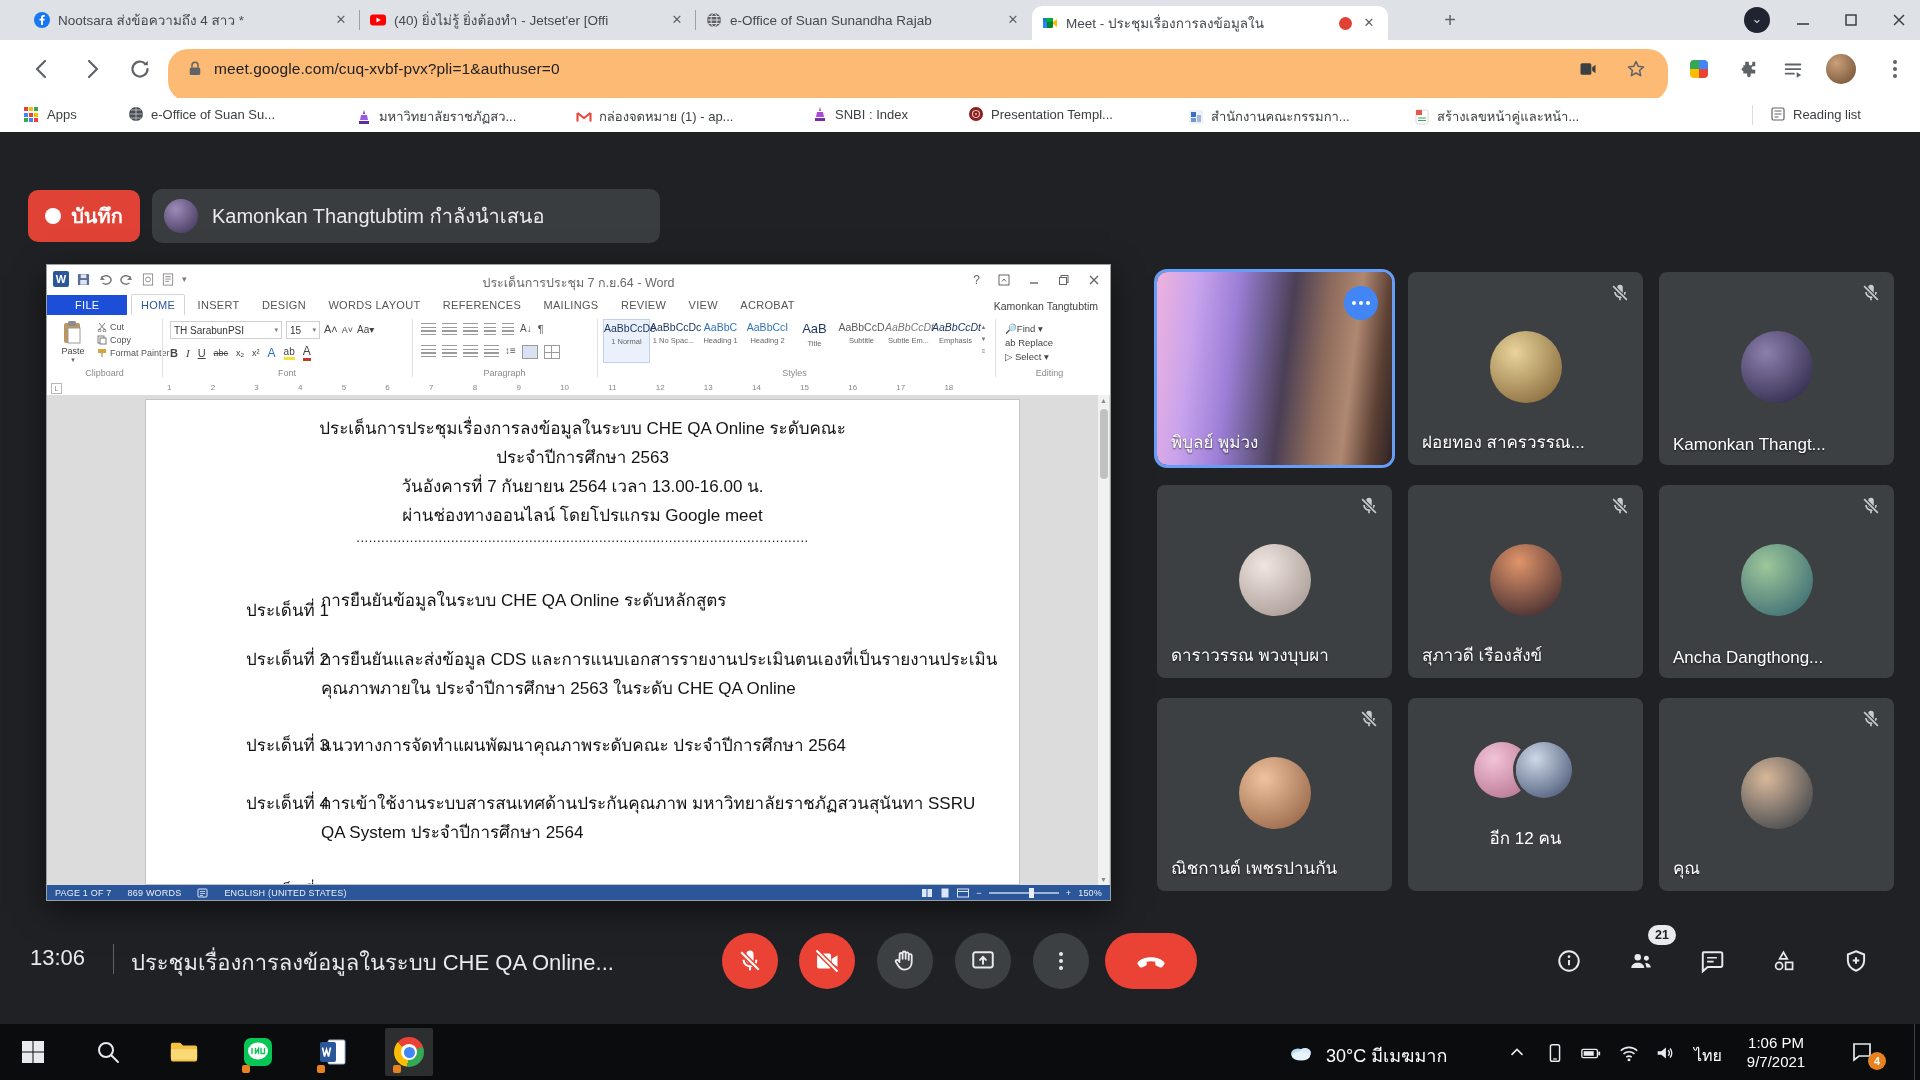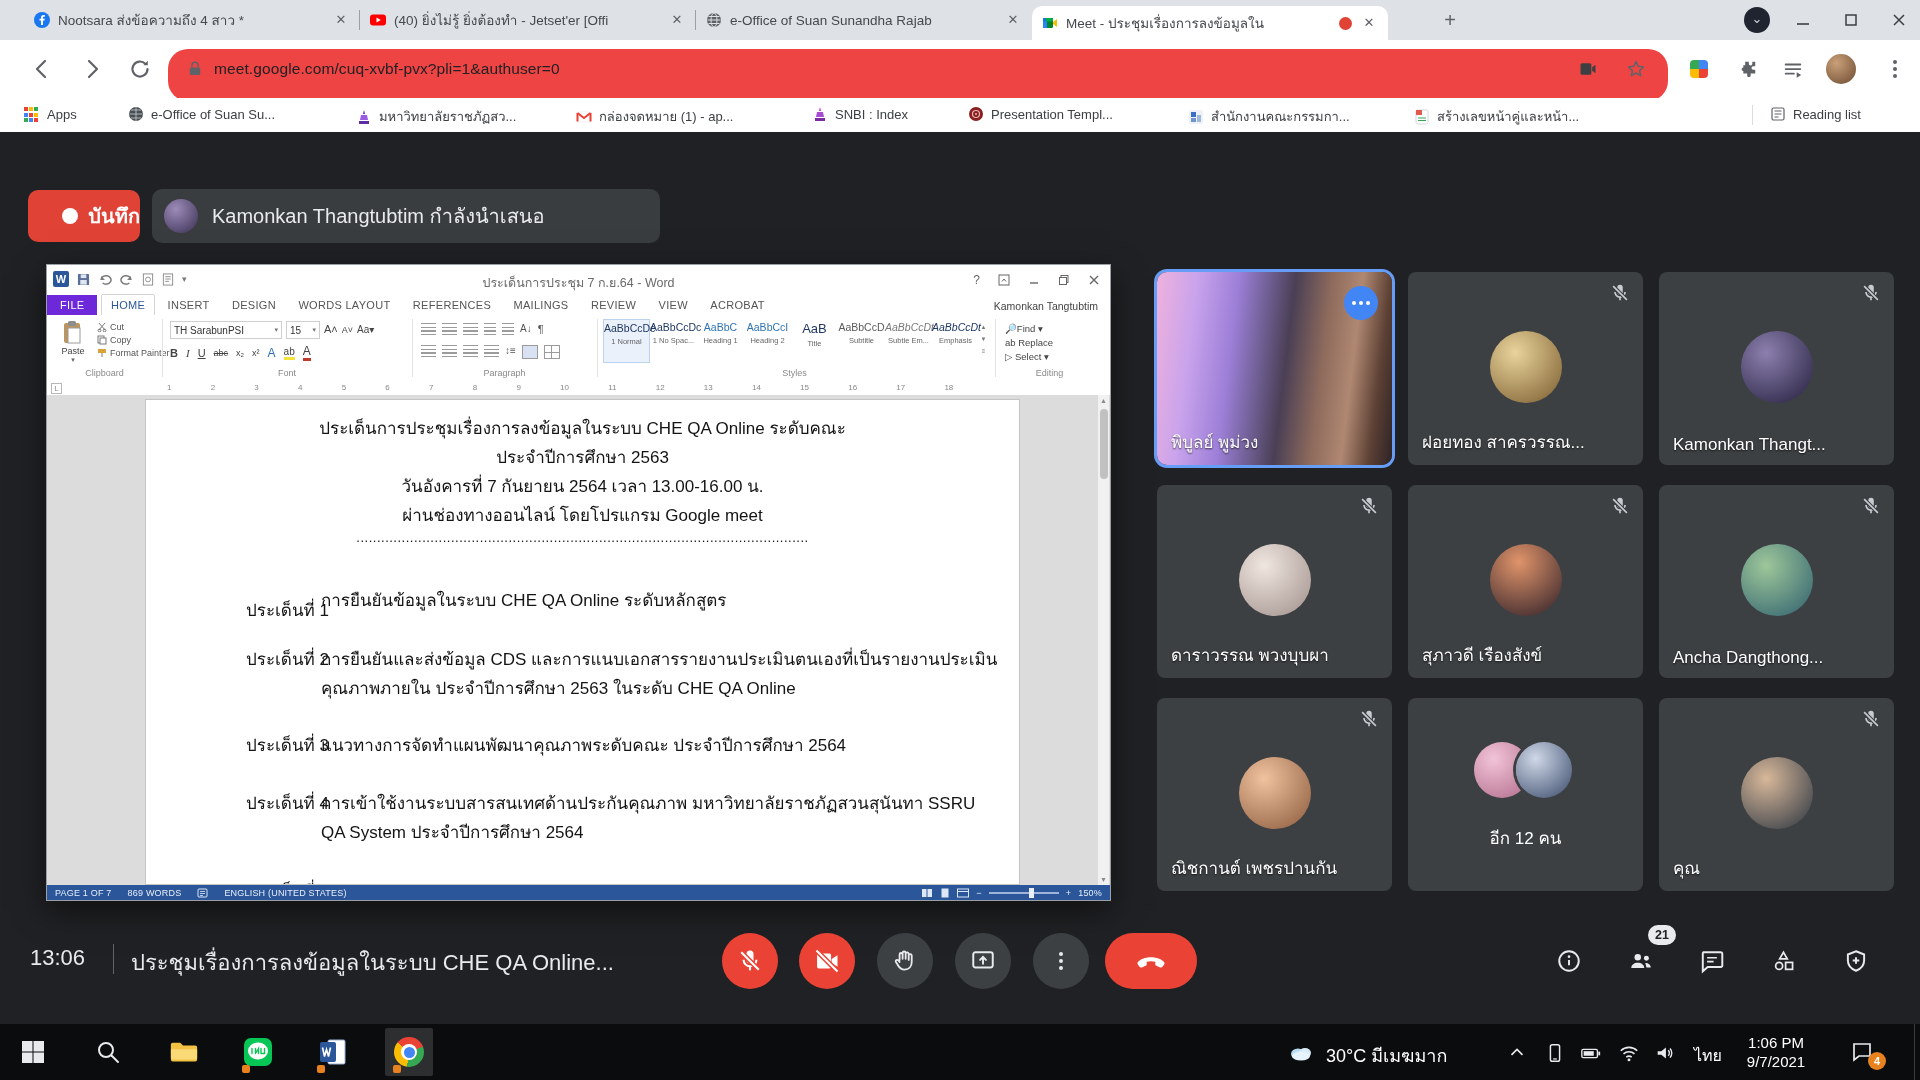--- a/index.html
+++ b/index.html
@@ -9,30 +9,30 @@
   svg{display:block}
   
   #tabstrip{left:0;top:0;width:1920px;height:40px;background:#dee1e6}
   .tab{top:0;height:40px;display:flex;align-items:center;padding:0 10px;box-sizing:border-box}
   .tab .t{font-size:13.5px;color:#45494d;white-space:nowrap;overflow:hidden;margin:0 8px;flex:1;
           -webkit-mask-image:linear-gradient(90deg,#000 85%,transparent)}
   .tabx{width:18px;height:18px;border-radius:9px;color:#5f6368;font-size:13px;line-height:18px;text-align:center;flex:none}
   .tabdiv{top:10px;width:1px;height:20px;background:#9aa0a6}
   #activetab{background:#fff;border-radius:10px 10px 0 0}
   #toolbar{left:0;top:40px;width:1920px;height:58px;background:#fff}
-  #urlpill{left:168px;top:9px;width:1500px;height:52px;background:#ef4444;border-radius:20px}
+  #urlpill{left:168px;top:9px;width:1500px;height:52px;background:#fdba74;border-radius:20px}
   #urltext{left:46px;top:11px;font-size:15.5px;color:#202124;letter-spacing:.1px}
   #bookmarks{left:0;top:98px;width:1920px;height:34px;background:#fff;border-bottom:5px solid #3b82f6}
   .bm{top:8px;display:flex;align-items:center;gap:7px}
   .bm span{font-size:13px;color:#3c4043;white-space:nowrap}
   .fav{width:16px;height:16px;flex:none}
   
   #meet{left:0;top:132px;width:1920px;height:892px;background:#202124}
   .pill{border-radius:10px;display:flex;align-items:center}
-  #recpill{left:28px;top:58px;width:112px;height:52px;background:#e04235;gap:10px;justify-content:flex-end}
+  #recpill{left:28px;top:58px;width:112px;height:52px;background:#e04235;gap:10px;justify-content:center}
   #recpill b{color:#fff;font-size:20px;font-weight:600}
   #present-pill{left:152px;top:57px;width:508px;height:54px;background:#3a3d40;gap:14px;padding-left:12px;box-sizing:border-box}
   #present-pill span{color:#e8eaed;font-size:20px;font-weight:500;white-space:nowrap}
   .tile{width:235px;height:193px;background:#3c4043;border-radius:8px;overflow:hidden}
   .tname{position:absolute;left:14px;bottom:10px;color:#fff;font-size:17px;font-weight:500;
          text-shadow:0 1px 2px rgba(0,0,0,.7);white-space:nowrap;max-width:205px;overflow:hidden}
   .tmicwrap{position:absolute;right:12px;top:10px}
   .av{position:absolute;left:50%;top:59px;margin-left:-36px;width:72px;height:72px;border-radius:50%}
   
   .cbtn{width:56px;height:56px;border-radius:50%;display:flex;align-items:center;justify-content:center}
@@ -40,21 +40,21 @@
   .ricon{width:26px;height:26px}
   
   #word{left:47px;top:265px;width:1063px;height:635px;background:#fff;
         box-shadow:0 0 0 1px #9aa0a6,0 10px 30px rgba(0,0,0,.55);font-family:"Liberation Sans","DejaVu Sans",sans-serif}
   #wtitlebar{left:0;top:0;width:1063px;height:30px;background:#fff;overflow:hidden}
   #wtitle{width:100%;text-align:center;top:8px;font-size:12.5px;color:#6a6a6a}
   .qat{display:flex;gap:8px;align-items:center;left:6px;top:6px}
   .wctl{display:flex;gap:18px;align-items:center;right:10px;top:8px;color:#666;font-size:12px}
   #wtabs{left:0;top:30px;width:1063px;height:22px;background:#fff}
   .wtab{font-size:11px;color:#555;letter-spacing:.3px;padding:4px 9px;display:inline-block}
-  #wfile{background:#6d28d9;color:#fff;padding:4px 13px}
+  #wfile{background:#1d4ed8;color:#fff;padding:4px 28px}
   .wtab.on{color:#2b579a;background:#fff;box-shadow:0 -1px 0 #d4d4d4,1px 0 0 #d4d4d4,-1px 0 0 #d4d4d4}
   #ribbon{left:0;top:52px;width:1063px;height:64px;background:#fff;border-bottom:1px solid #d4d4d4;font-size:9px;color:#444}
   .gsep{top:2px;width:1px;height:58px;background:#e2e2e2}
   .glabel{top:51px;font-size:9px;color:#8a8a8a;text-align:center}
   .sbox{border:1px solid #cfcfcf;height:16px;font-size:10px;color:#333;display:flex;align-items:center;
         padding:0 3px;gap:3px;background:#fff;white-space:nowrap}
   .mini{display:flex;align-items:center;gap:3px;font-size:9px;color:#555;white-space:nowrap}
   .lic{width:15px;height:12px;background:repeating-linear-gradient(#9b9b9b 0 1.4px,transparent 1.4px 3.6px)}
   .stylecard{width:47px;height:44px;text-align:center;padding-top:2px;box-sizing:border-box}
   .stylecard .p{font-size:10.5px;color:#1f3864}

